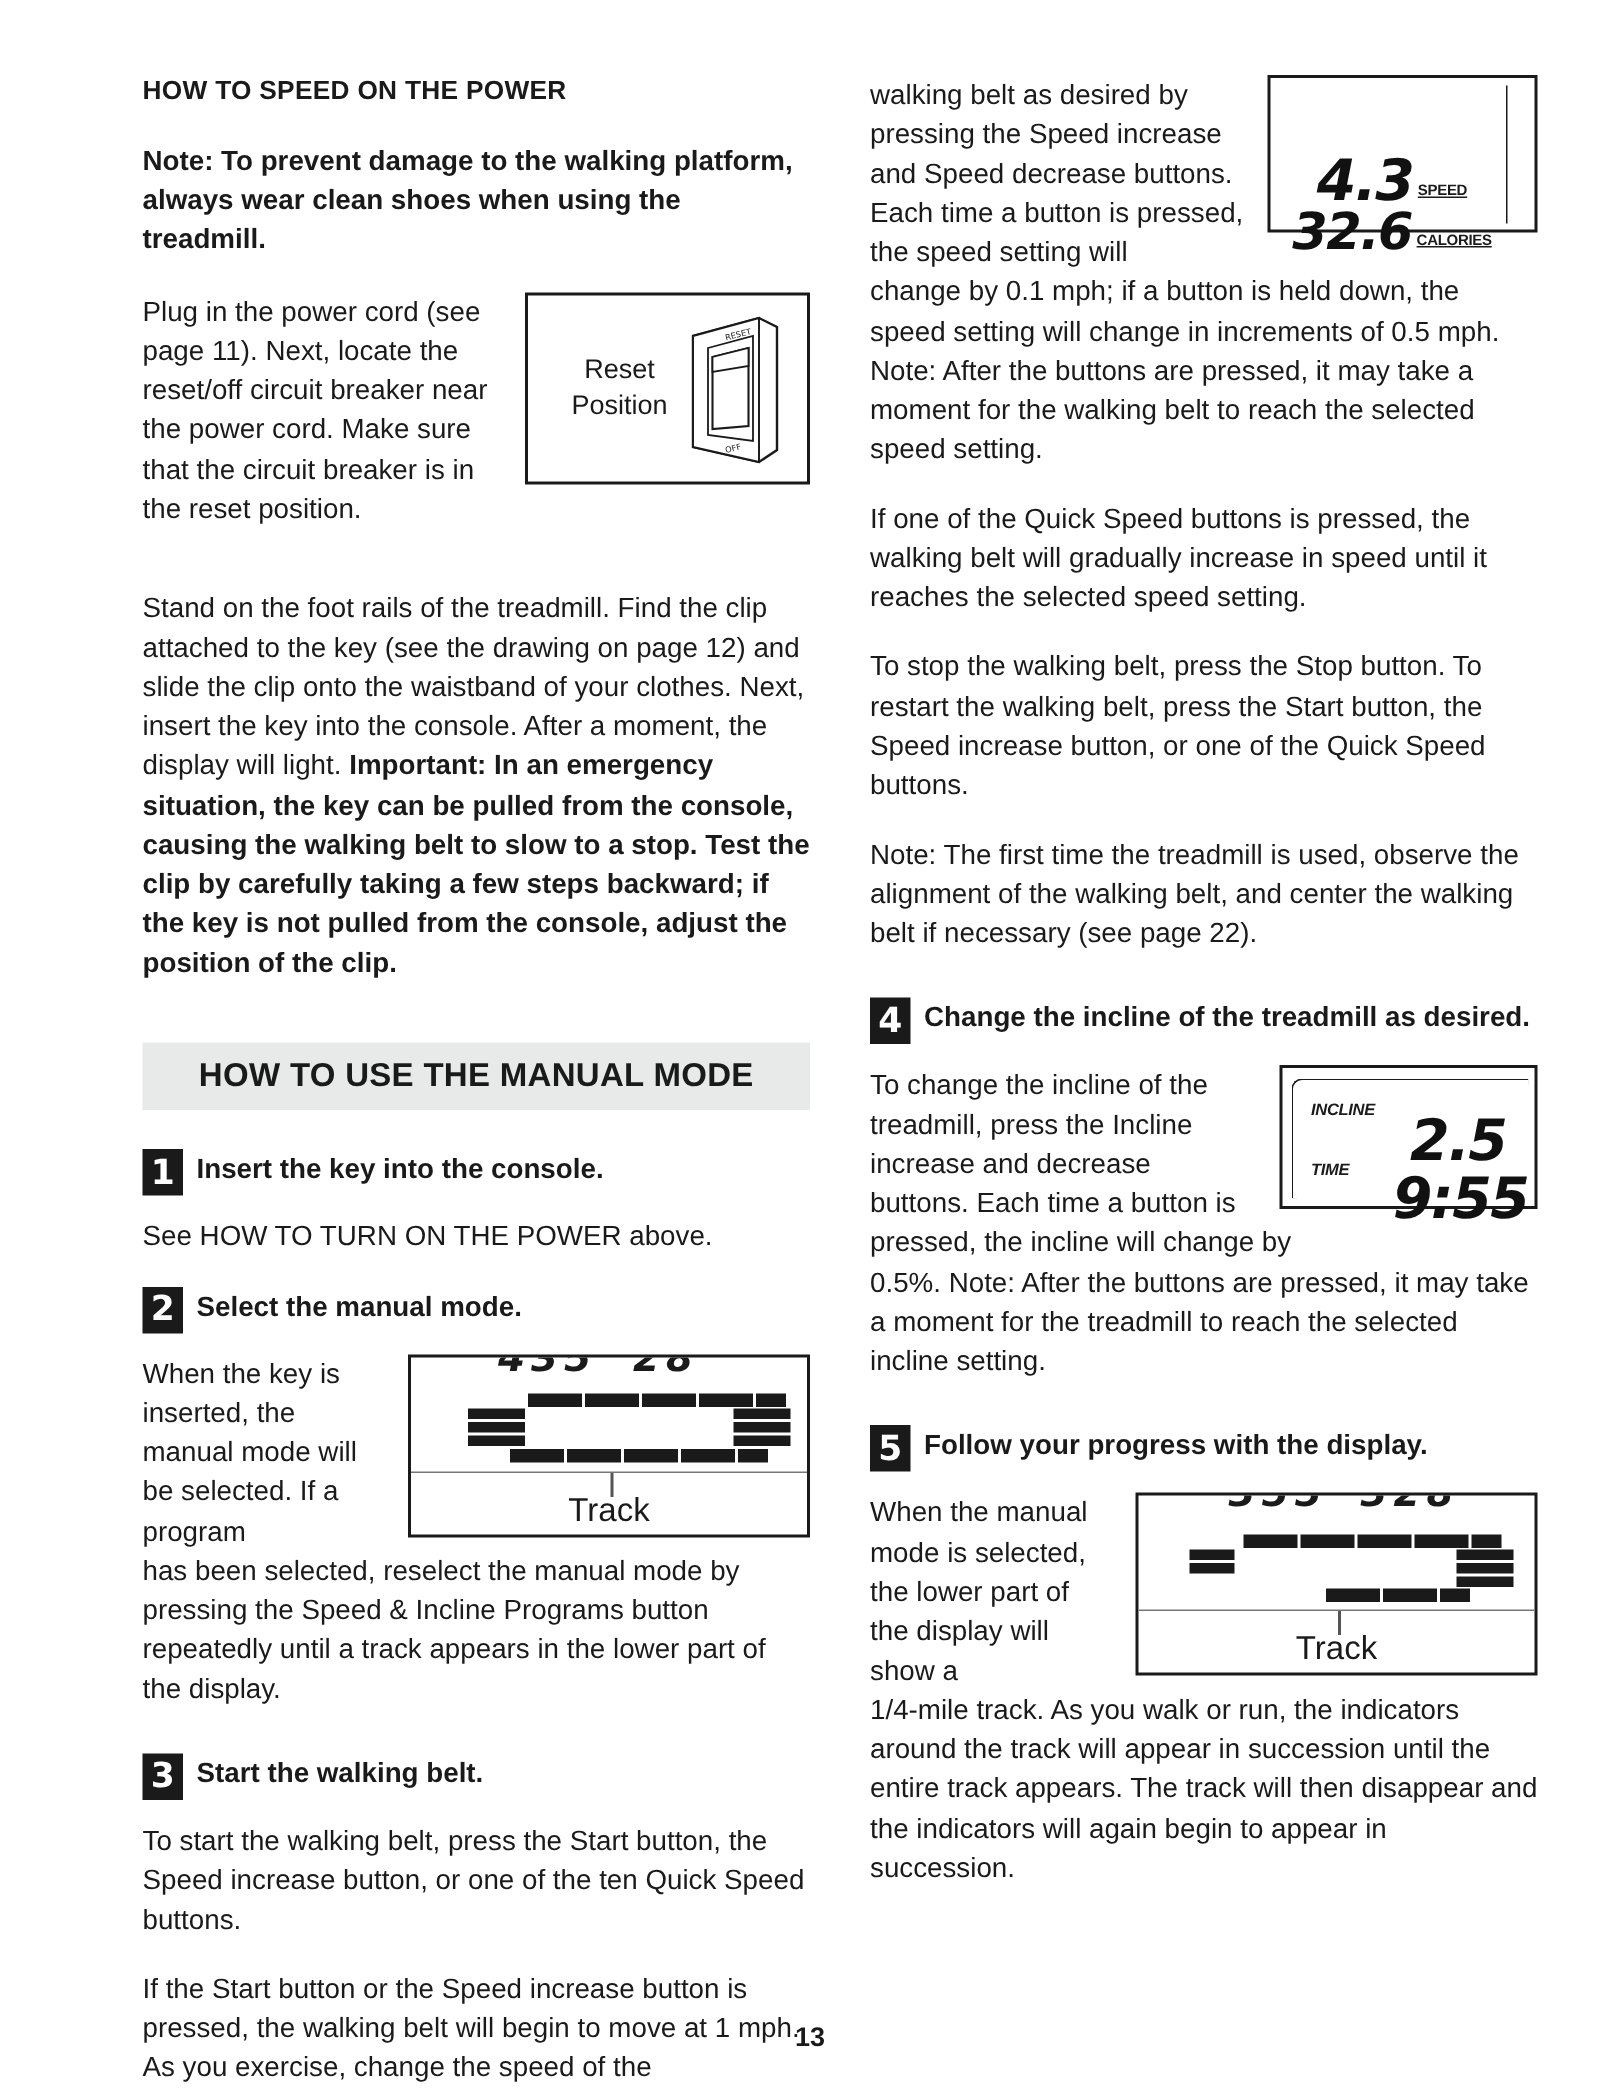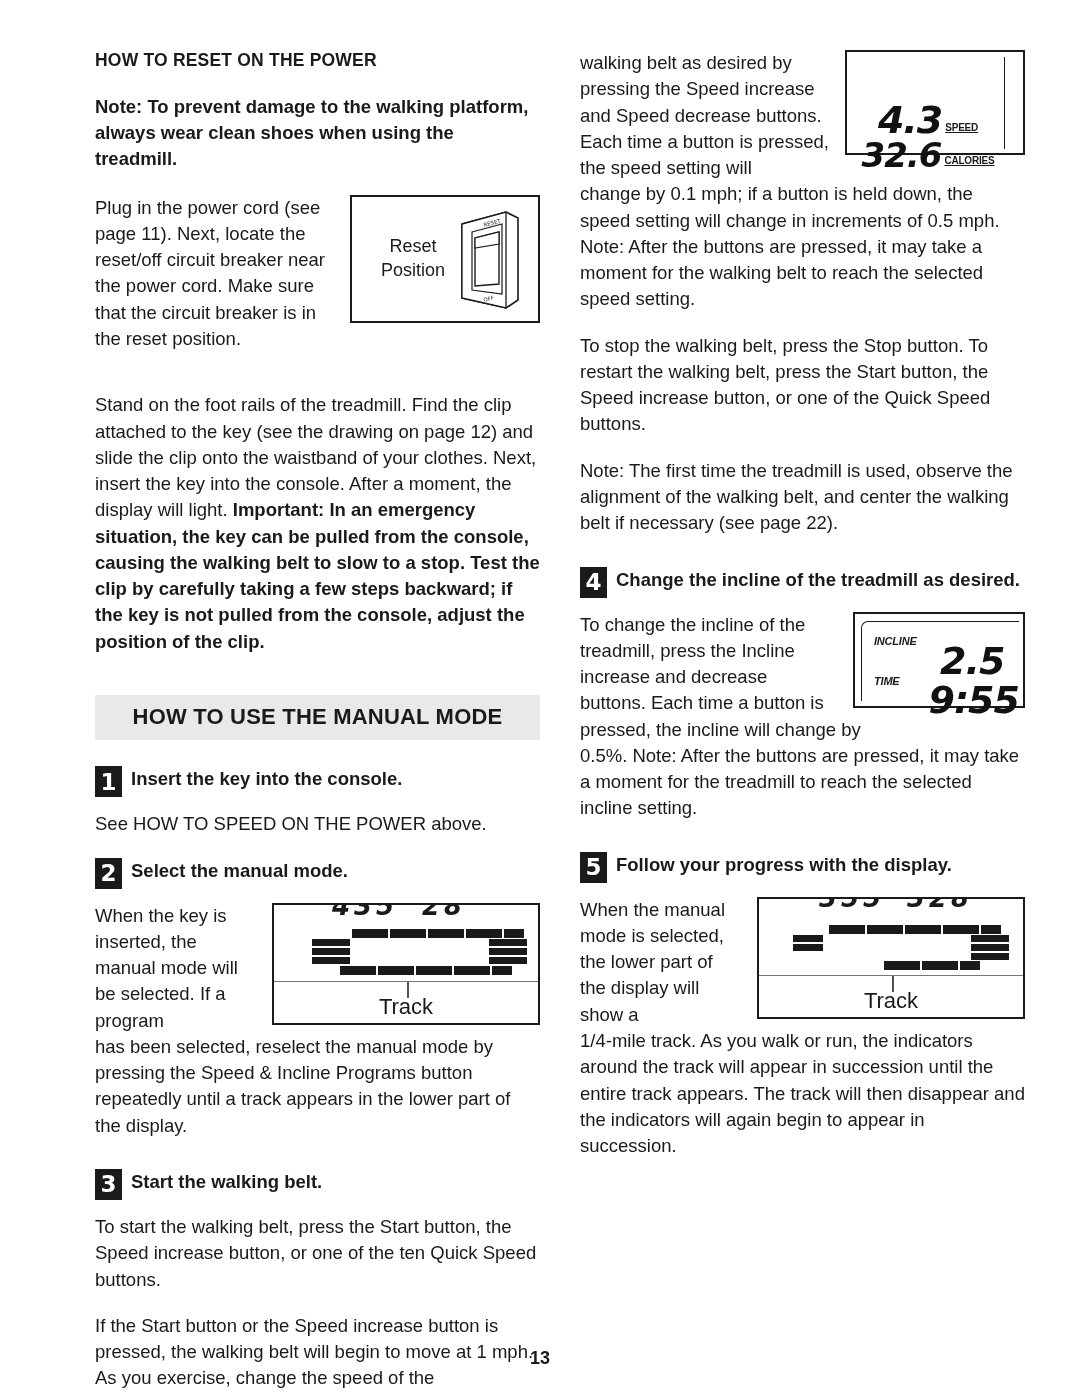--- a/index.html
+++ b/index.html
@@ -244,21 +244,21 @@
   .spacer-10 { height: 10px; }
 </style>
 </head>
 <body>
 
 <div class="page">
   <div class="columns">
 
     <div class="col">
 
-      <h2 class="section-head">HOW TO RESET ON THE POWER</h2>
+      <h2 class="section-head">HOW TO SPEED ON THE POWER</h2>
 
       <p class="note-bold">Note: To prevent damage to the walking platform, always wear clean shoes when using the treadmill.</p>
 
       <div class="fig-right">
         <div class="diagram-box reset-box">
           <div class="reset-label">
             <span>Reset</span><br>
             <span>Position</span>
           </div>
           <div class="switch-art">
@@ -291,21 +291,21 @@
       </p>
 
       <div class="spacer-20"></div>
 
       <div class="shaded-head">HOW TO USE THE MANUAL MODE</div>
 
       <div class="step">
         <div class="step-num">1</div>
         <div class="step-title">Insert the key into the console.</div>
       </div>
-      <p class="body indent">See HOW TO SPEED ON THE POWER above.</p>
+      <p class="body indent">See HOW TO TURN ON THE POWER above.</p>
 
       <div class="step">
         <div class="step-num">2</div>
         <div class="step-title">Select the manual mode.</div>
       </div>
 
       <div class="fig-right">
         <div class="diagram-box track-box">
           <div class="track-upper">
 
@@ -374,20 +374,21 @@
             </div>
           </div>
         </div>
       </div>
 
       <p class="body tight">walking belt as desired by pressing the Speed increase and Speed decrease buttons. Each time a button is pressed, the speed setting will</p>
       <div class="fig-left-clear"></div>
 
       <p class="body">change by 0.1 mph; if a button is held down, the speed setting will change in increments of 0.5 mph. Note: After the buttons are pressed, it may take a moment for the walking belt to reach the selected speed setting.</p>
 
+      <p class="body">If one of the Quick Speed buttons is pressed, the walking belt will gradually increase in speed until it reaches the selected speed setting.</p>
 
       <p class="body">To stop the walking belt, press the Stop button. To restart the walking belt, press the Start button, the Speed increase button, or one of the Quick Speed buttons.</p>
 
       <p class="body">Note: The first time the treadmill is used, observe the alignment of the walking belt, and center the walking belt if necessary (see page 22).</p>
 
       <div class="spacer-10"></div>
 
       <div class="step">
         <div class="step-num">4</div>
         <div class="step-title">Change the incline of the treadmill as desired.</div>

